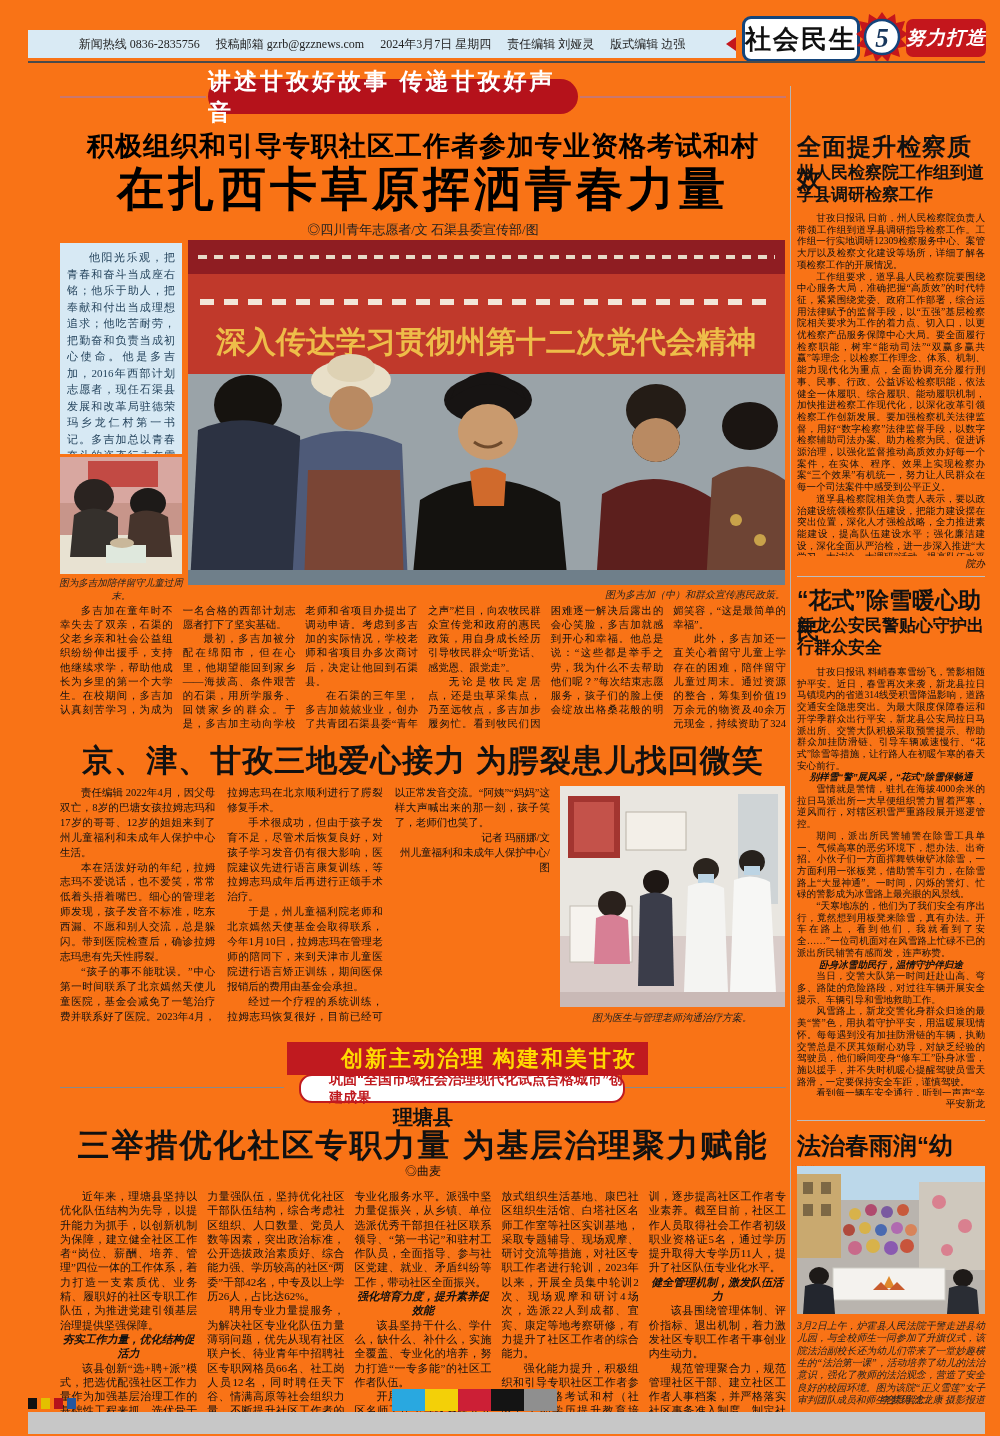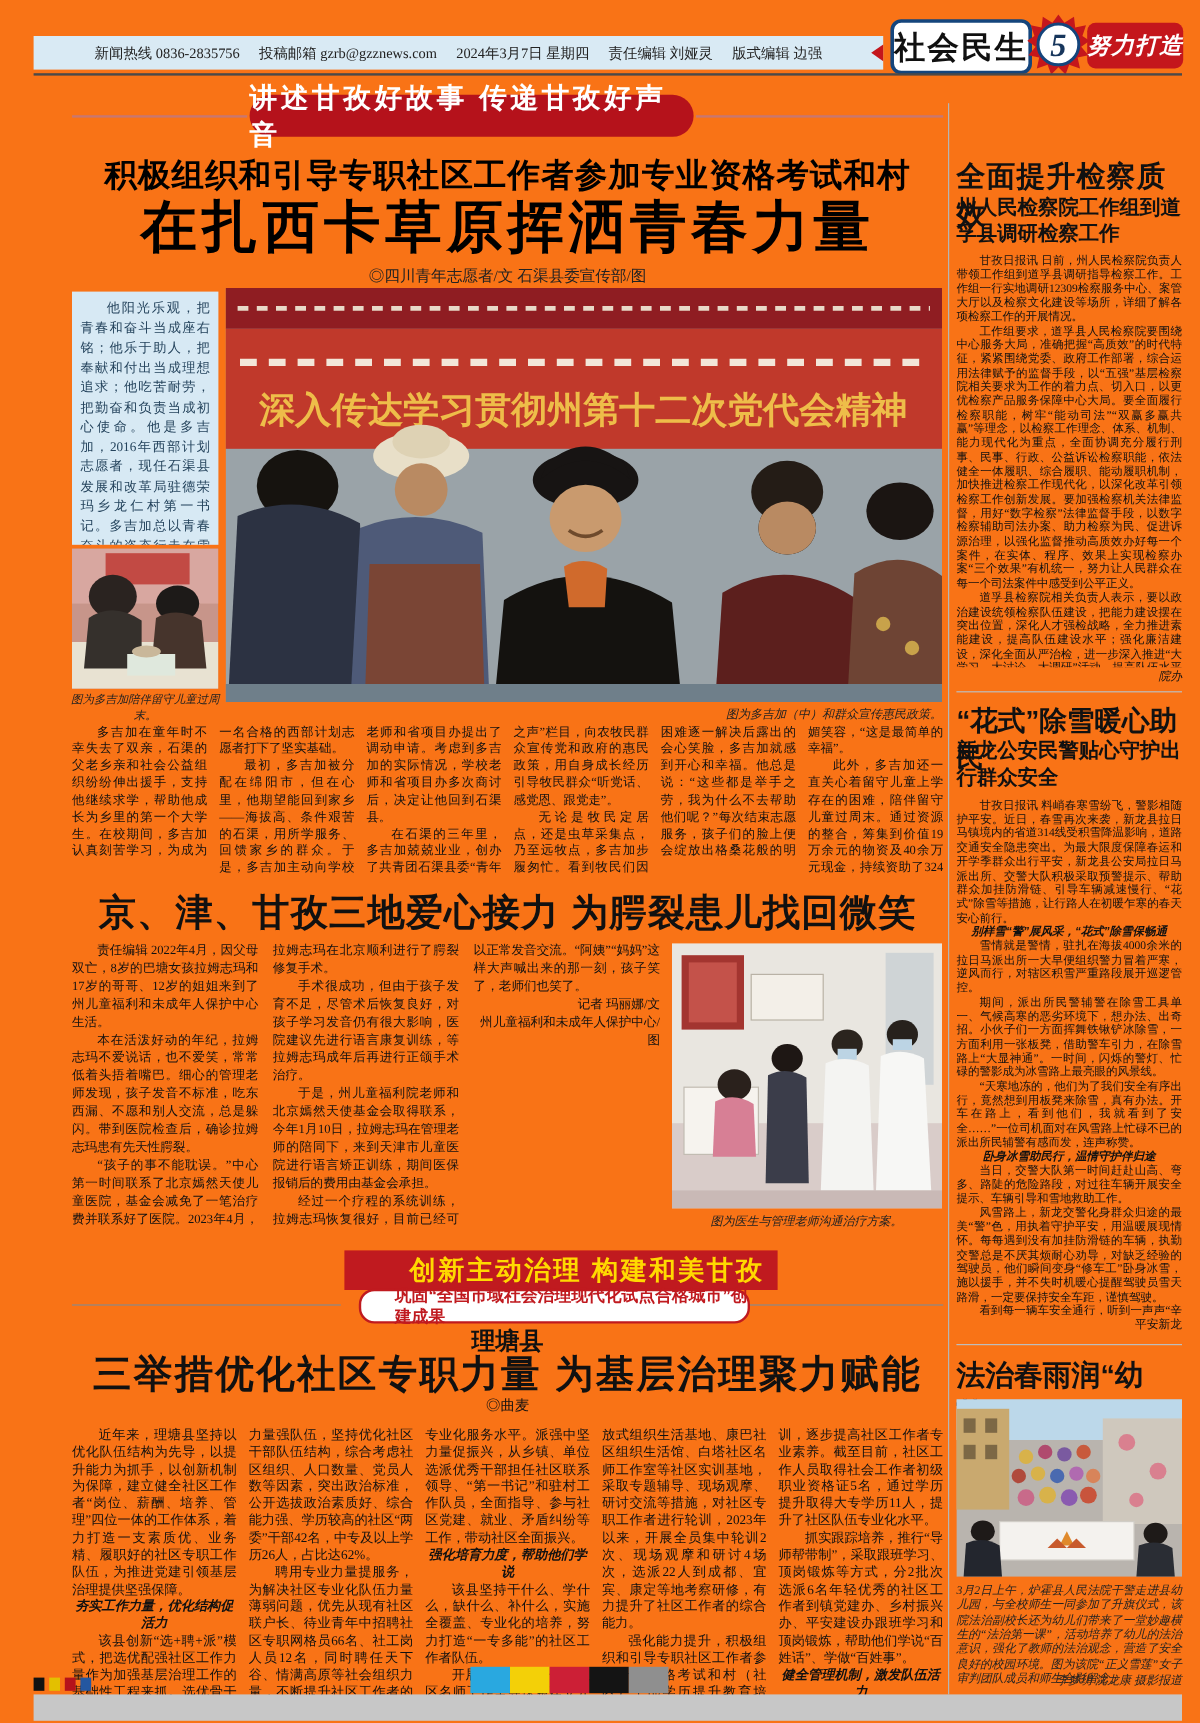--- a/index.html
+++ b/index.html
@@ -214,25 +214,24 @@
   <div class="abs banner2 sans">创新主动治理 构建和美甘孜</div>
   <div class="abs banner2sub sans">巩固“全国市域社会治理现代化试点合格城市”创建成果</div>
   <div class="abs kicker3 sans">理塘县</div>
   <div class="abs headline3 sans">三举措优化社区专职力量 为基层治理聚力赋能</div>
   <div class="abs byline3">◎曲麦</div>
   <div class="abs body3">
       <p class="bp">近年来，理塘县坚持以优化队伍结构为先导，以提升能力为抓手，以创新机制为保障，建立健全社区工作者“岗位、薪酬、培养、管理”四位一体的工作体系，着力打造一支素质优、业务精、履职好的社区专职工作队伍，为推进党建引领基层治理提供坚强保障。</p>
       <p class="bp subhead">夯实工作力量，优化结构促活力</p>
       <p class="bp">该县创新“选+聘+派”模式，把选优配强社区工作力量作为加强基层治理工作的基础性工程来抓。选优骨干力量强队伍，坚持优化社区干部队伍结构，综合考虑社区组织、人口数量、党员人数等因素，突出政治标准，公开选拔政治素质好、综合能力强、学历较高的社区“两委”干部42名，中专及以上学历26人，占比达62%。</p>
       <p class="bp">聘用专业力量提服务，为解决社区专业化队伍力量薄弱问题，优先从现有社区联户长、待业青年中招聘社区专职网格员66名、社工岗人员12名，同时聘任天下谷、情满高原等社会组织力量，不断提升社区工作者的专业化服务水平。派强中坚力量促振兴，从乡镇、单位选派优秀干部担任社区联系领导、“第一书记”和驻村工作队员，全面指导、参与社区党建、就业、矛盾纠纷等工作，带动社区全面振兴。</p>
-      <p class="bp subhead">强化培育力度，帮助他们学说</p>
+      <p class="bp subhead">强化培育力度，提升素养促效能</p>
       <p class="bp">该县坚持干什么、学什么，缺什么、补什么，实施全覆盖、专业化的培养，努力打造“一专多能”的社区工作者队伍。</p>
       <p class="bp">开展全员培训，依托社区名师工作室等探索建立开放式组织生活基地、康巴社区组织生活馆、白塔社区名师工作室等社区实训基地，采取专题辅导、现场观摩、研讨交流等措施，对社区专职工作者进行轮训，2023年以来，开展全员集中轮训2次、现场观摩和研讨4场次，选派22人到成都、宜宾、康定等地考察研修，有力提升了社区工作者的综合能力。</p>
       <p class="bp">强化能力提升，积极组织和引导专职社区工作者参加专业资格考试和村（社区）干部学历提升教育培训，逐步提高社区工作者专业素养。截至目前，社区工作人员取得社会工作者初级职业资格证5名，通过学历提升取得大专学历11人，提升了社区队伍专业化水平。</p>
-      <p class="bp">抓实跟踪培养，推行“导师帮带制”，采取跟班学习、顶岗锻炼等方式，分2批次选派6名年轻优秀的社区工作者到镇党建办、乡村振兴办、平安建设办跟班学习和顶岗锻炼，帮助他们学说“百姓话”、学做“百姓事”。</p>
       <p class="bp subhead">健全管理机制，激发队伍活力</p>
       <p class="bp">该县围绕管理体制、评价指标、退出机制，着力激发社区专职工作者干事创业内生动力。</p>
       <p class="bp">规范管理聚合力，规范管理社区干部、建立社区工作者人事档案，并严格落实社区事务准入制度，制定社区公共事项服务清单，实行“人随事动、权随责走、费随事转”，切实为专职社区工作者“卸包袱”。</p>
     </div>
 
   <div class="abs s-title1 sans">全面提升检察质效</div>
   <div class="abs s-sub1 sans">州人民检察院工作组到道孚县调研检察工作</div>
   <div class="abs s-body1">
       <p class="bp">甘孜日报讯 日前，州人民检察院负责人带领工作组到道孚县调研指导检察工作。工作组一行实地调研12309检察服务中心、案管大厅以及检察文化建设等场所，详细了解各项检察工作的开展情况。</p>
       <p class="bp">工作组要求，道孚县人民检察院要围绕中心服务大局，准确把握“高质效”的时代特征，紧紧围绕党委、政府工作部署，综合运用法律赋予的监督手段，以“五强”基层检察院相关要求为工作的着力点、切入口，以更优检察产品服务保障中心大局。要全面履行检察职能，树牢“能动司法”“双赢多赢共赢”等理念，以检察工作理念、体系、机制、能力现代化为重点，全面协调充分履行刑事、民事、行政、公益诉讼检察职能，依法健全一体履职、综合履职、能动履职机制，加快推进检察工作现代化，以深化改革引领检察工作创新发展。要加强检察机关法律监督，用好“数字检察”法律监督手段，以数字检察辅助司法办案、助力检察为民、促进诉源治理，以强化监督推动高质效办好每一个案件，在实体、程序、效果上实现检察办案“三个效果”有机统一，努力让人民群众在每一个司法案件中感受到公平正义。</p>

